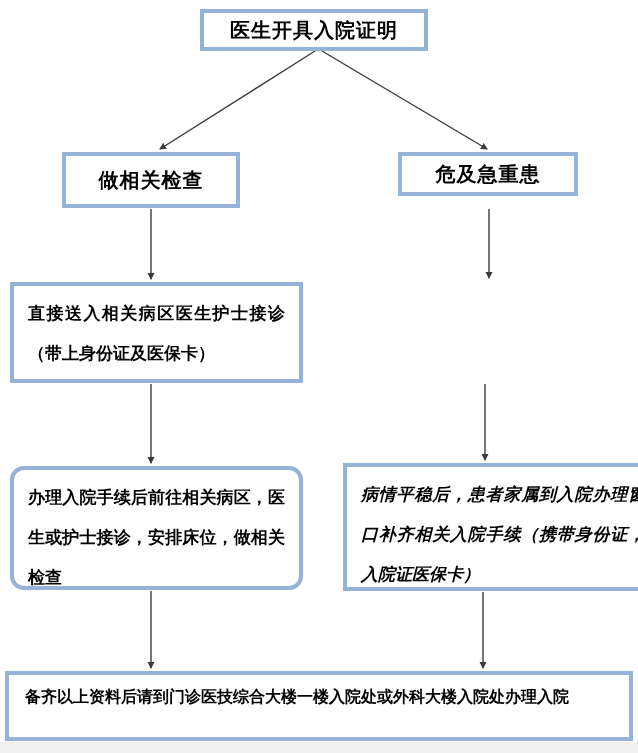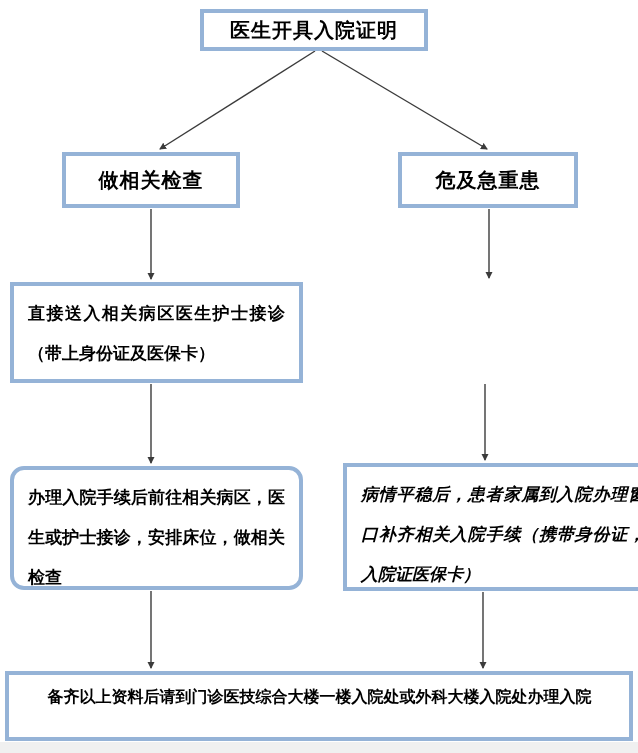--- a/index.html
+++ b/index.html
@@ -38,26 +38,25 @@
     font-size:17px;
     line-height:40px;
     text-align:justify;
     text-justify:inter-ideograph;
   }
   .fbox.final{
     padding:10px 15px 0 16px;
     font-size:16px;
     line-height:24px;
     white-space:nowrap;
-    text-align:center;
   }
   
   .b-start{left:200px;top:9px;width:228px;height:42px;}
   .b-left-head{left:62px;top:152px;width:178px;height:56px;}
-  .b-right-head{left:398px;top:152px;width:180px;height:56px;}
+  .b-right-head{left:398px;top:152px;width:180px;height:44px;}
   .b-left-1{left:10px;top:282px;width:293px;height:101px;}
   .b-right-1{left:343px;top:281px;width:280px;height:102px;}
   .b-left-2{left:10px;top:466px;width:293px;height:124px;border-radius:14px;}
   .b-right-2{left:343px;top:463px;width:320px;height:128px;font-style:italic;}
   .b-final{left:5px;top:671px;width:628px;height:70px;}
   .bottom-strip{
     position:absolute;left:0;bottom:0;width:638px;height:11px;
     background:var(--bottom_strip);
   }
 </style>

